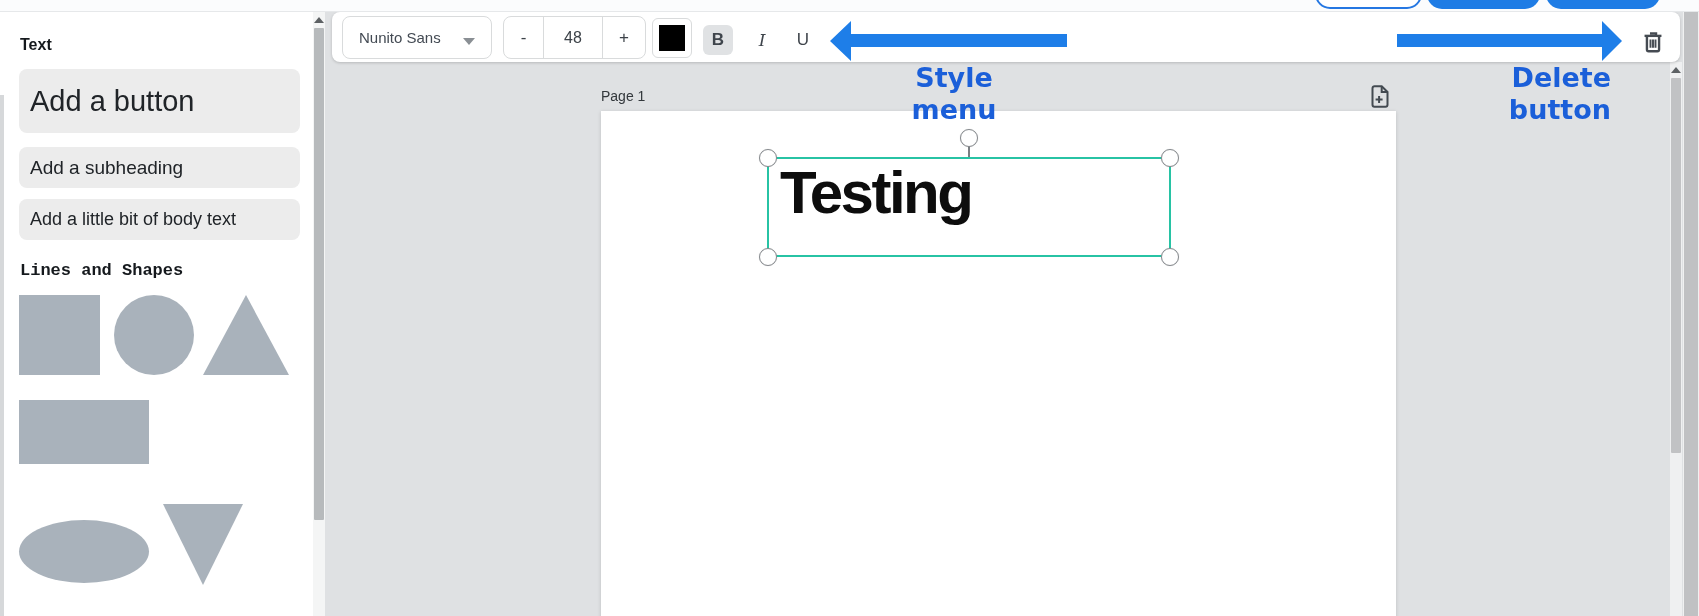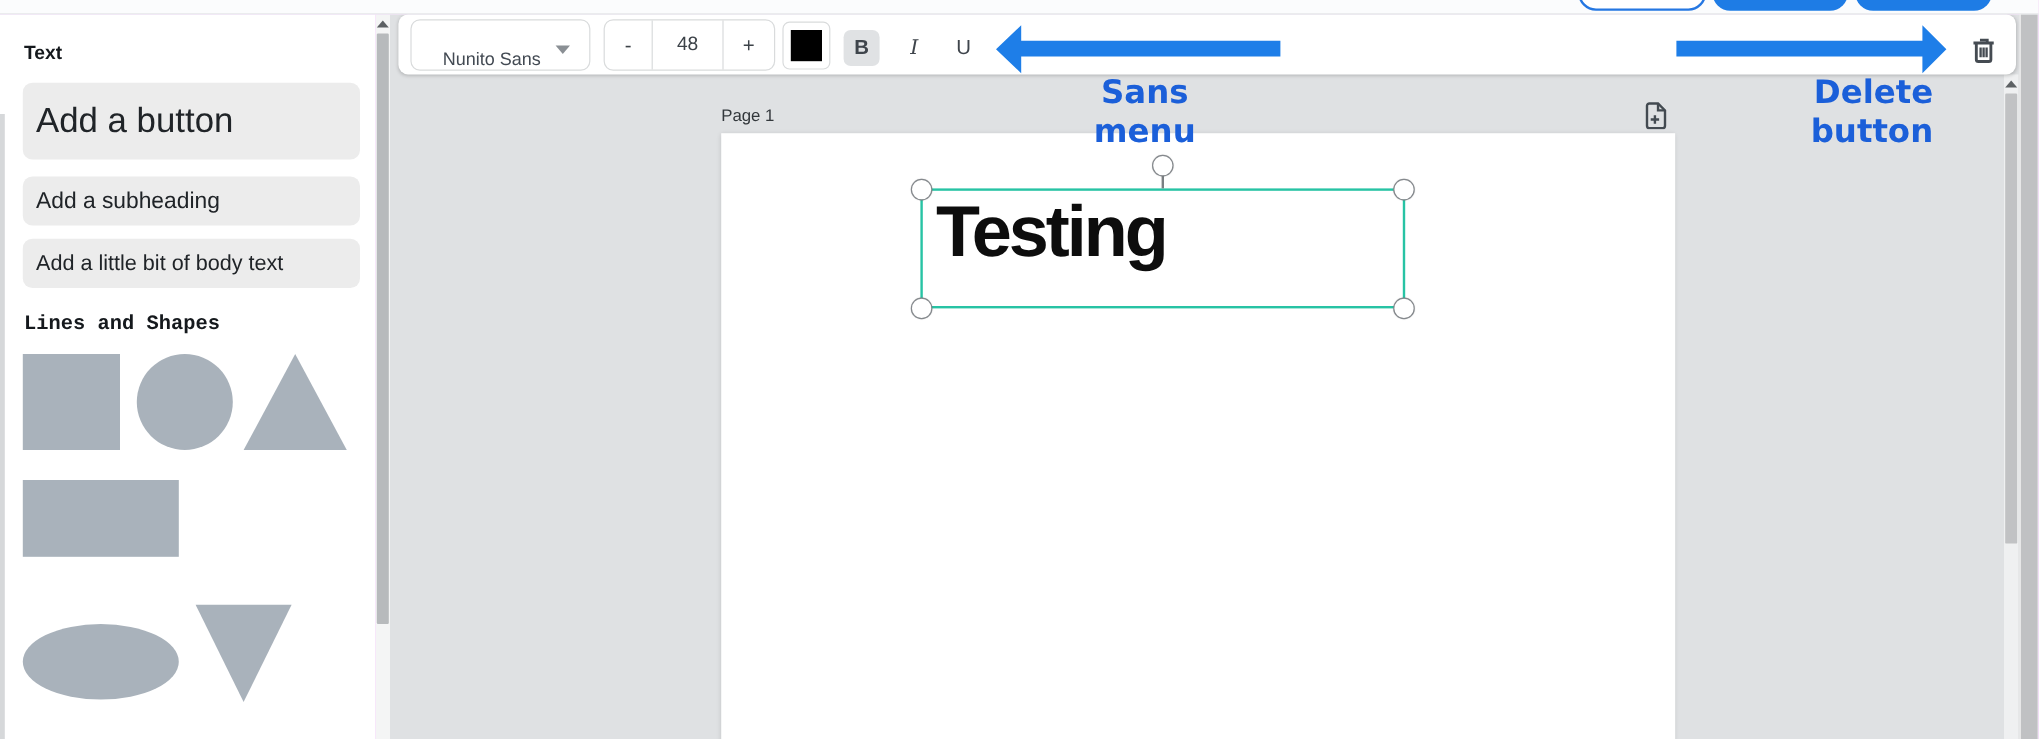--- a/index.html
+++ b/index.html
@@ -43,22 +43,22 @@
   
   .canvas { position:absolute; left:325px; top:12px; width:1359px; height:604px; background:#dfe1e3; }
   .page-label { position:absolute; left:601px; top:88px; font-size:14px; color:#33383c; }
   .page { position:absolute; left:601px; top:111px; width:795px; height:520px; background:#ffffff;
     box-shadow:0 1px 4px rgba(0,0,0,.15); }
   .add-page-icon { position:absolute; left:1370px; top:85px; cursor:pointer; }
   
   .toolbar { position:absolute; left:332px; top:12px; width:1348px; height:50px; background:#ffffff;
     border-radius:8px; box-shadow:0 1px 3px rgba(0,0,0,.18); z-index:5; }
   .font-select { position:absolute; left:10px; top:4px; width:150px; height:43px;
-    border:1px solid #d9dbdc; border-radius:8px; background:#fff; display:flex; align-items:flex-end;
-    padding-left:26px; font-size:15px; color:#434a53; cursor:pointer; }
+    border:1px solid #d9dbdc; border-radius:8px; background:#fff; display:flex; align-items:center;
+    padding-left:16px; font-size:15px; color:#434a53; cursor:pointer; }
   .font-caret { position:absolute; right:16px; top:21px; width:0; height:0;
     border-left:6px solid transparent; border-right:6px solid transparent;
     border-top:7px solid #8a8f94; }
   .size-group { position:absolute; left:171px; top:4px; width:143px; height:43px;
     border:1px solid #d9dbdc; border-radius:8px; background:#fff; display:flex; }
   .size-cell { display:flex; align-items:center; justify-content:center; color:#3c4248; font-size:17px; cursor:pointer; }
   .size-cell.minus { width:40px; border-right:1px solid #d9dbdc; }
   .size-cell.value { width:58px; font-size:16px; cursor:text; }
   .size-cell.plus  { width:43px; border-left:1px solid #d9dbdc; }
   .swatch-btn { position:absolute; left:320px; top:6px; width:40px; height:40px;
@@ -190,21 +190,21 @@
   </div>
 
   <svg class="ann-arrow" style="left:828px; top:19px;" width="241" height="44" viewBox="0 0 241 44">
     <polygon points="2,22 23,2 23,15 239,15 239,28 23,28 23,42" fill="#1e7ee8"></polygon>
   </svg>
   <svg class="ann-arrow" style="left:1396px; top:19px;" width="228" height="44" viewBox="0 0 228 44">
     <polygon points="226,22 206,2 206,15 1,15 1,28 206,28 206,42" fill="#1e7ee8"></polygon>
   </svg>
 
   <div class="ann-label style">
-    <div>Sans</div>
+    <div>Style</div>
     <div>menu</div>
   </div>
   <div class="ann-label delete">
     <div>Delete</div>
     <div>button</div>
   </div>
 
 </div>
 
 </body></html>

